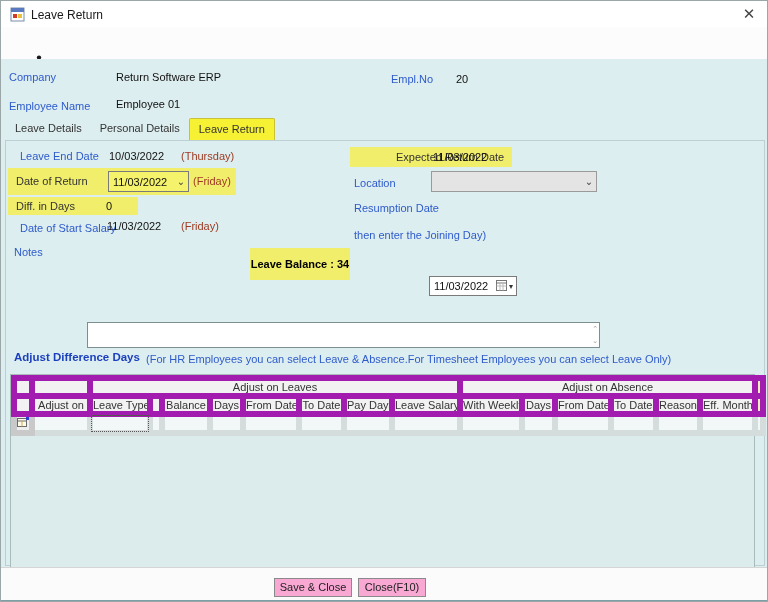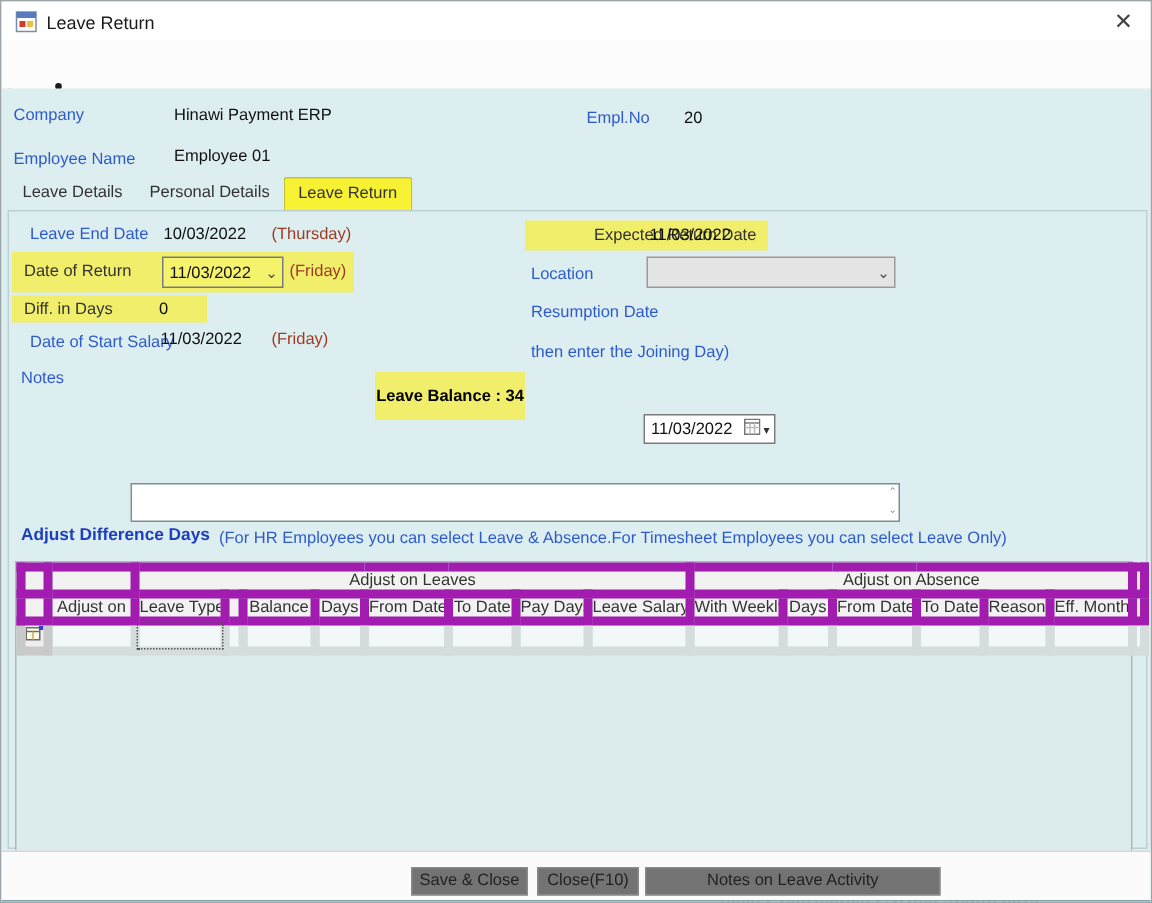--- a/index.html
+++ b/index.html
@@ -59,21 +59,21 @@
   tr.header-row th { height:17px; background:#f2f2f2; }
   tr.data-row td { height:19px; background:#f2f8f8; border-color:#d4dcdc; }
   tr.data-row td.rowsel { background:#eeeeee; border-color:#c9c9c9; }
   td.sliver, th.sliver { background:#f3eebc !important; }
   .focus-cell { outline:1px dotted #555; outline-offset:-2px; }
   .salary-note { position:absolute; right:62px; bottom:24px; font-family:"Liberation Serif", serif;
     font-weight:bold; font-size:12.5px; color:#14148c; }
   
   .footer { position:absolute; left:0; top:566px; width:768px; height:36px; background:#fbfbfb; border-top:1px solid #d5d5d5; }
   .footer-edge { position:absolute; left:0; bottom:0; width:768px; height:3px; background:#7f9fa6; }
-  .btn { position:absolute; top:10px; height:19px; background:#737373; border:1px solid #8a8a8a;
+  .btn { position:absolute; top:10px; height:19px; background:#f9a8d4; border:1px solid #8a8a8a;
     font-size:11px; color:#222; text-align:center; line-height:17px; cursor:pointer; }
   .btn-save { left:273px; width:78px; }
   .btn-close { left:357px; width:68px; }
   .btn-notes { left:429px; width:197px; }
 </style>
 </head>
 <body>
 
 <div id="window">
 
@@ -100,21 +100,21 @@
         </svg>
       </span>
       <span class="emp-label">Emp. Profile</span>
       <span class="emp-caret">▾</span>
     </div>
   </div>
 
   <div class="content">
 
     <span class="lbl" style="left:8px; top:12px;">Company</span>
-    <span class="val" style="left:115px; top:12px;">Hinawi Payment ERP</span>
+    <span class="val" style="left:115px; top:12px;">Return Software ERP</span>
     <span class="lbl" style="left:390px; top:14px;">Empl.No</span>
     <span class="val" style="left:455px; top:14px;">20</span>
     <span class="lbl" style="left:8px; top:41px;">Employee Name</span>
     <span class="val" style="left:115px; top:39px;">Employee 01</span>
 
     <div class="tabs">
       <div class="tab">Leave Details</div>
       <div class="tab">Personal Details</div>
       <div class="tab active">Leave Return</div>
     </div>
@@ -257,17 +257,16 @@
         <div class="salary-note">Salary Calculation : Actual Month days</div>
 
       </div>
 
     </div>
   </div>
 
   <div class="footer">
     <div class="btn btn-save">Save &amp; Close</div>
     <div class="btn btn-close">Close(F10)</div>
-    <div class="btn btn-notes">Notes on Leave Activity</div>
     <div class="footer-edge"></div>
   </div>
 
 </div>
 
 </body></html>

